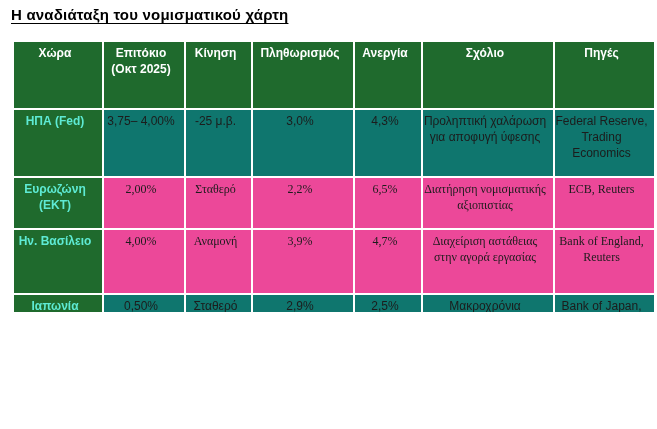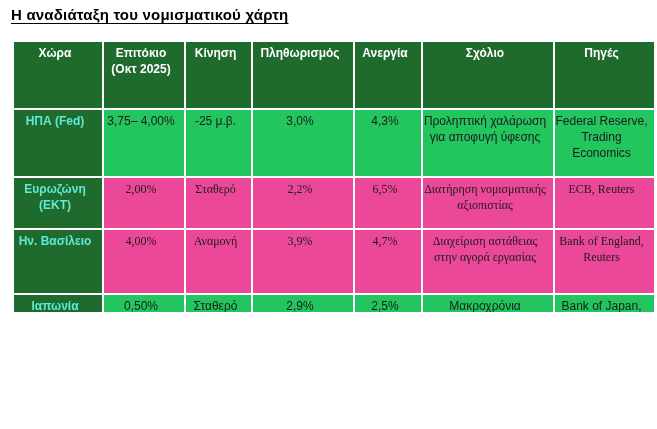--- a/index.html
+++ b/index.html
@@ -51,21 +51,21 @@
     font-weight: bold;
   }
   
   tbody th {
     background: #1F6A2D;
     color: #5eead4;
     font-weight: bold;
   }
   
   tbody td { color: #1c1c1c; font-weight: normal; }
-  tbody tr.row-a td { background: #22c55e; margin-left: 21px; }
+  tbody tr.row-a td { background: #0f766e; margin-left: 21px; }
   tbody tr.row-b td { background: #ec4899; font-family: Liberation Serif, serif; }
   
   thead tr          { height: 66px; }
   tbody tr:nth-child(1) { height: 66px; }
   tbody tr:nth-child(2) { height: 50px; margin-left: 19px; }
   tbody tr:nth-child(3) { height: 63px; }
   tbody tr:nth-child(4) { height: 50px; }
   tbody tr:nth-child(5) { height: 62px; }
 </style>
 </head>

